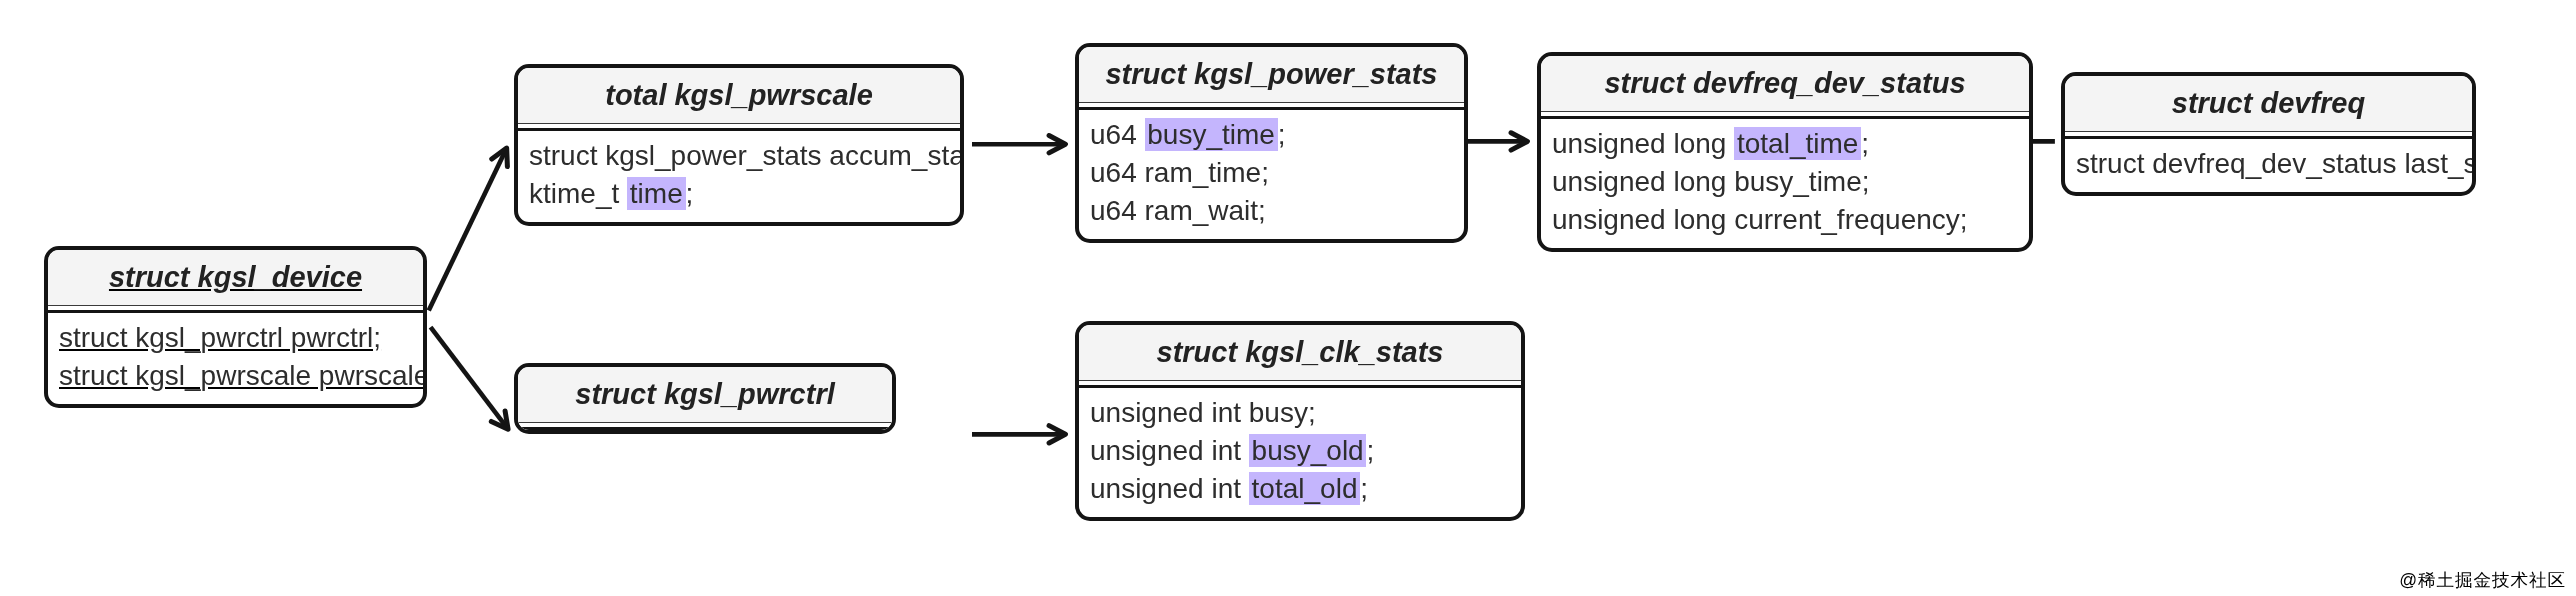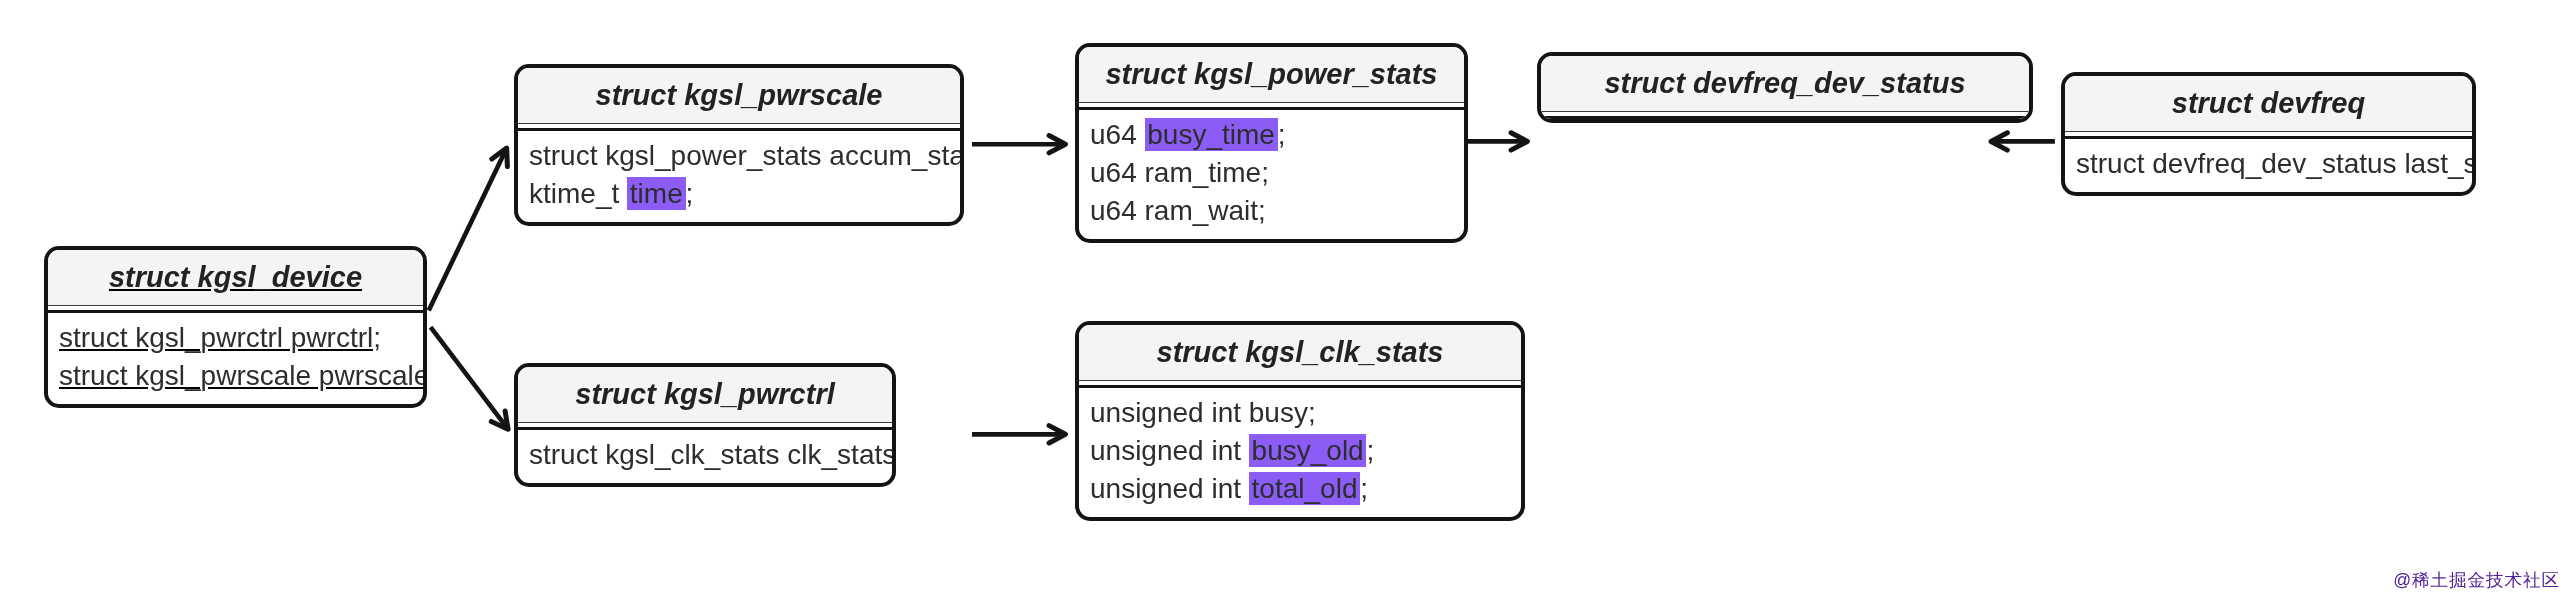--- a/index.html
+++ b/index.html
@@ -51,37 +51,37 @@
   .box-body {
     padding: 5.5px 11px 9.2px 11px;
     font-size: 28px;
     color: #2d2d2d;
   }
   .field-row {
     line-height: 38px;
     white-space: nowrap;
   }
   .hl {
-    background: #8b5cf6;
+    background: #c4b5fd;
     padding: 0.9px 2.8px;
   }
   
   #box-kgsl-device      { left: 44px;   top: 246px; width: 383px; text-decoration: underline; }
   #box-kgsl-pwrscale    { left: 514px;  top: 64px;  width: 450px; }
   #box-kgsl-power-stats { left: 1075px; top: 43px;  width: 393px; }
   #box-devfreq-dev-status { left: 1537px; top: 52px; width: 496px; }
   #box-devfreq          { left: 2061px; top: 72px;  width: 415px; }
   #box-kgsl-pwrctrl     { left: 514px;  top: 363px; width: 382px; }
   #box-kgsl-clk-stats   { left: 1075px; top: 321px; width: 450px; }
   #watermark {
     position: absolute;
-    right: 16px;
+    right: 10px;
     bottom: 5.5px;
     font-size: 17.6px;
-    color: #4c1d95;
+    color: #000000;
     letter-spacing: 0.9px;
   }
 </style>
 </head>
 <body>
 
 <div id="canvas">
 
   <svg id="connector-layer" viewBox="0 0 2788 646" xmlns="http://www.w3.org/2000/svg">
     <defs>
@@ -100,53 +100,55 @@
   <div id="boxes-layer">
       <div class="struct-box" id="box-kgsl-device">
         <div class="box-header">struct kgsl_device</div>
         <div class="box-sep"></div>
         <div class="box-body">
           <div class="field-row"><span>struct kgsl_pwrctrl pwrctrl;</span></div>
           <div class="field-row"><span>struct kgsl_pwrscale pwrscale;</span></div>
         </div>
       </div>
       <div class="struct-box" id="box-kgsl-pwrscale">
-        <div class="box-header">struct kgsl_pwrscale</div>
+        <div class="box-header">total kgsl_pwrscale</div>
         <div class="box-sep"></div>
         <div class="box-body">
           <div class="field-row"><span>struct kgsl_power_stats accum_stats</span></div>
           <div class="field-row"><span>ktime_t </span><span class="hl">time</span><span>;</span></div>
         </div>
       </div>
       <div class="struct-box" id="box-kgsl-power-stats">
         <div class="box-header">struct kgsl_power_stats</div>
         <div class="box-sep"></div>
         <div class="box-body">
           <div class="field-row"><span>u64 </span><span class="hl">busy_time</span><span>;</span></div>
           <div class="field-row"><span>u64 ram_time;</span></div>
           <div class="field-row"><span>u64 ram_wait;</span></div>
         </div>
       </div>
       <div class="struct-box" id="box-devfreq-dev-status">
         <div class="box-header">struct devfreq_dev_status</div>
         <div class="box-sep"></div>
+        <div class="box-body">
+          <div class="field-row"><span>unsigned long </span><span class="hl">total_time</span><span>;</span></div>
+          <div class="field-row"><span>unsigned long busy_time;</span></div>
+          <div class="field-row"><span>unsigned long current_frequency;</span></div>
+        </div>
       </div>
       <div class="struct-box" id="box-devfreq">
         <div class="box-header">struct devfreq</div>
         <div class="box-sep"></div>
         <div class="box-body">
           <div class="field-row"><span>struct devfreq_dev_status last_status</span></div>
         </div>
       </div>
       <div class="struct-box" id="box-kgsl-pwrctrl">
         <div class="box-header">struct kgsl_pwrctrl</div>
         <div class="box-sep"></div>
-        <div class="box-body">
-          <div class="field-row"><span>struct kgsl_clk_stats clk_stats</span></div>
-        </div>
       </div>
       <div class="struct-box" id="box-kgsl-clk-stats">
         <div class="box-header">struct kgsl_clk_stats</div>
         <div class="box-sep"></div>
         <div class="box-body">
           <div class="field-row"><span>unsigned int busy;</span></div>
           <div class="field-row"><span>unsigned int </span><span class="hl">busy_old</span><span>;</span></div>
           <div class="field-row"><span>unsigned int </span><span class="hl">total_old</span><span>;</span></div>
         </div>
       </div>

